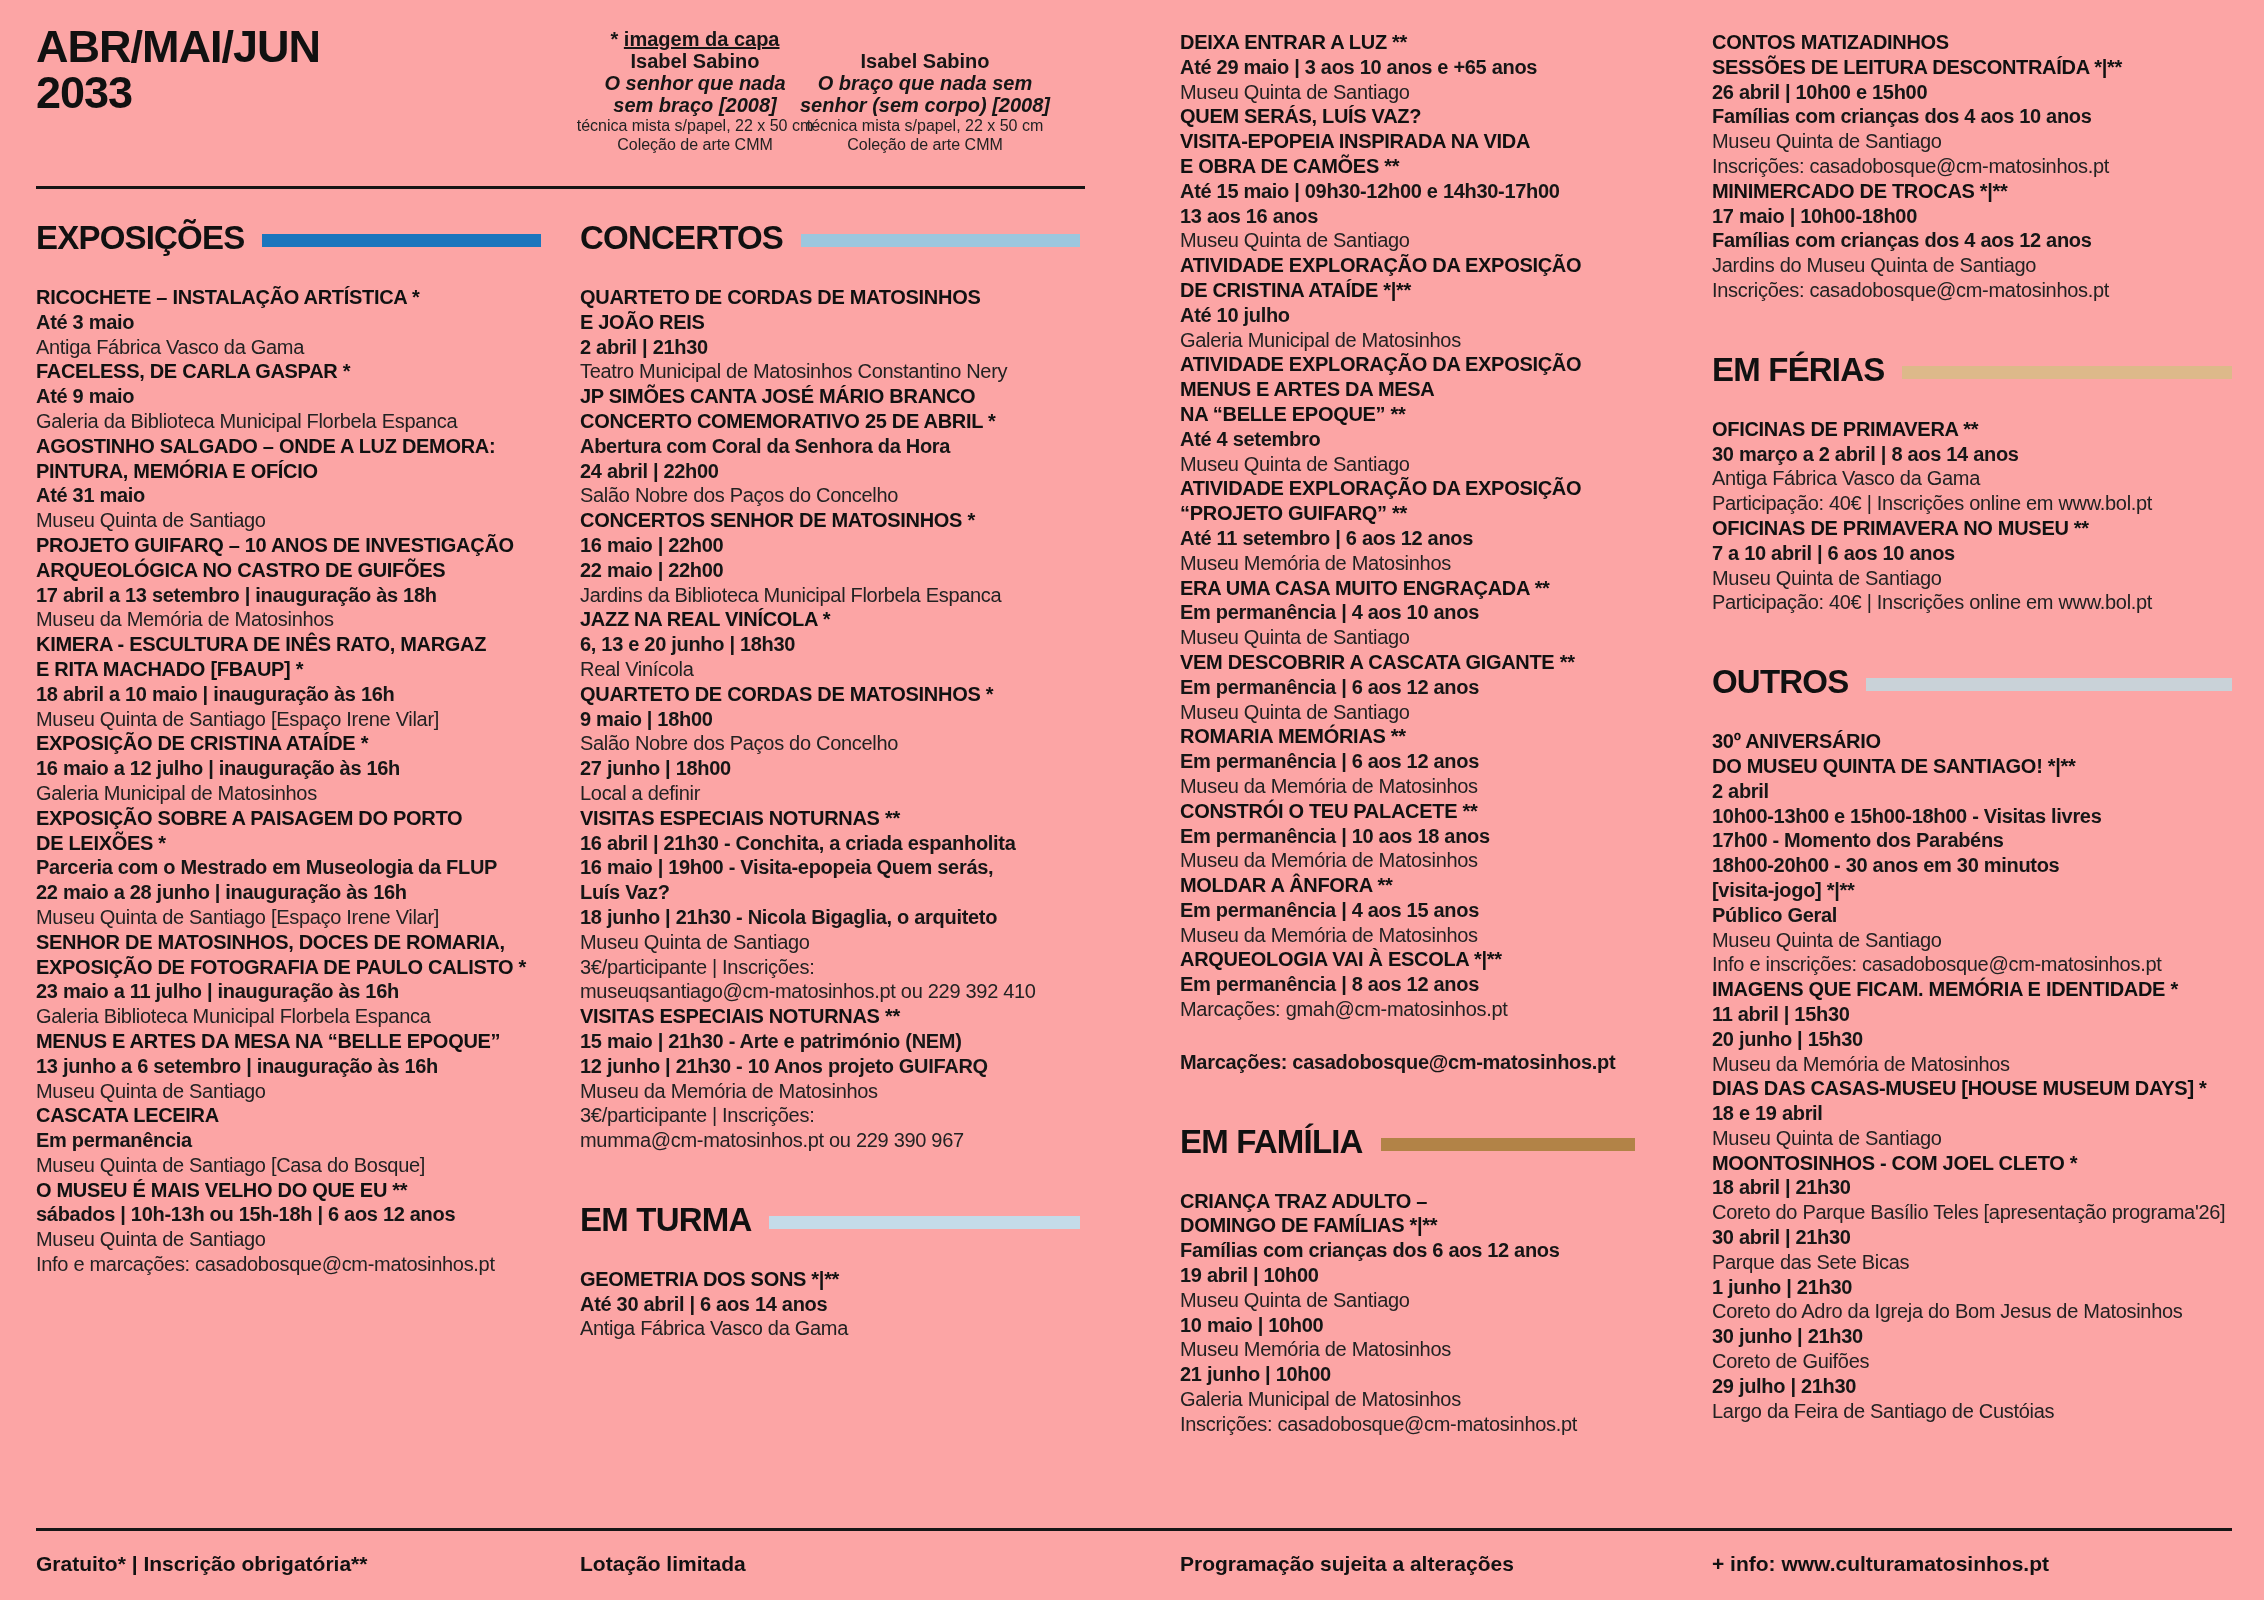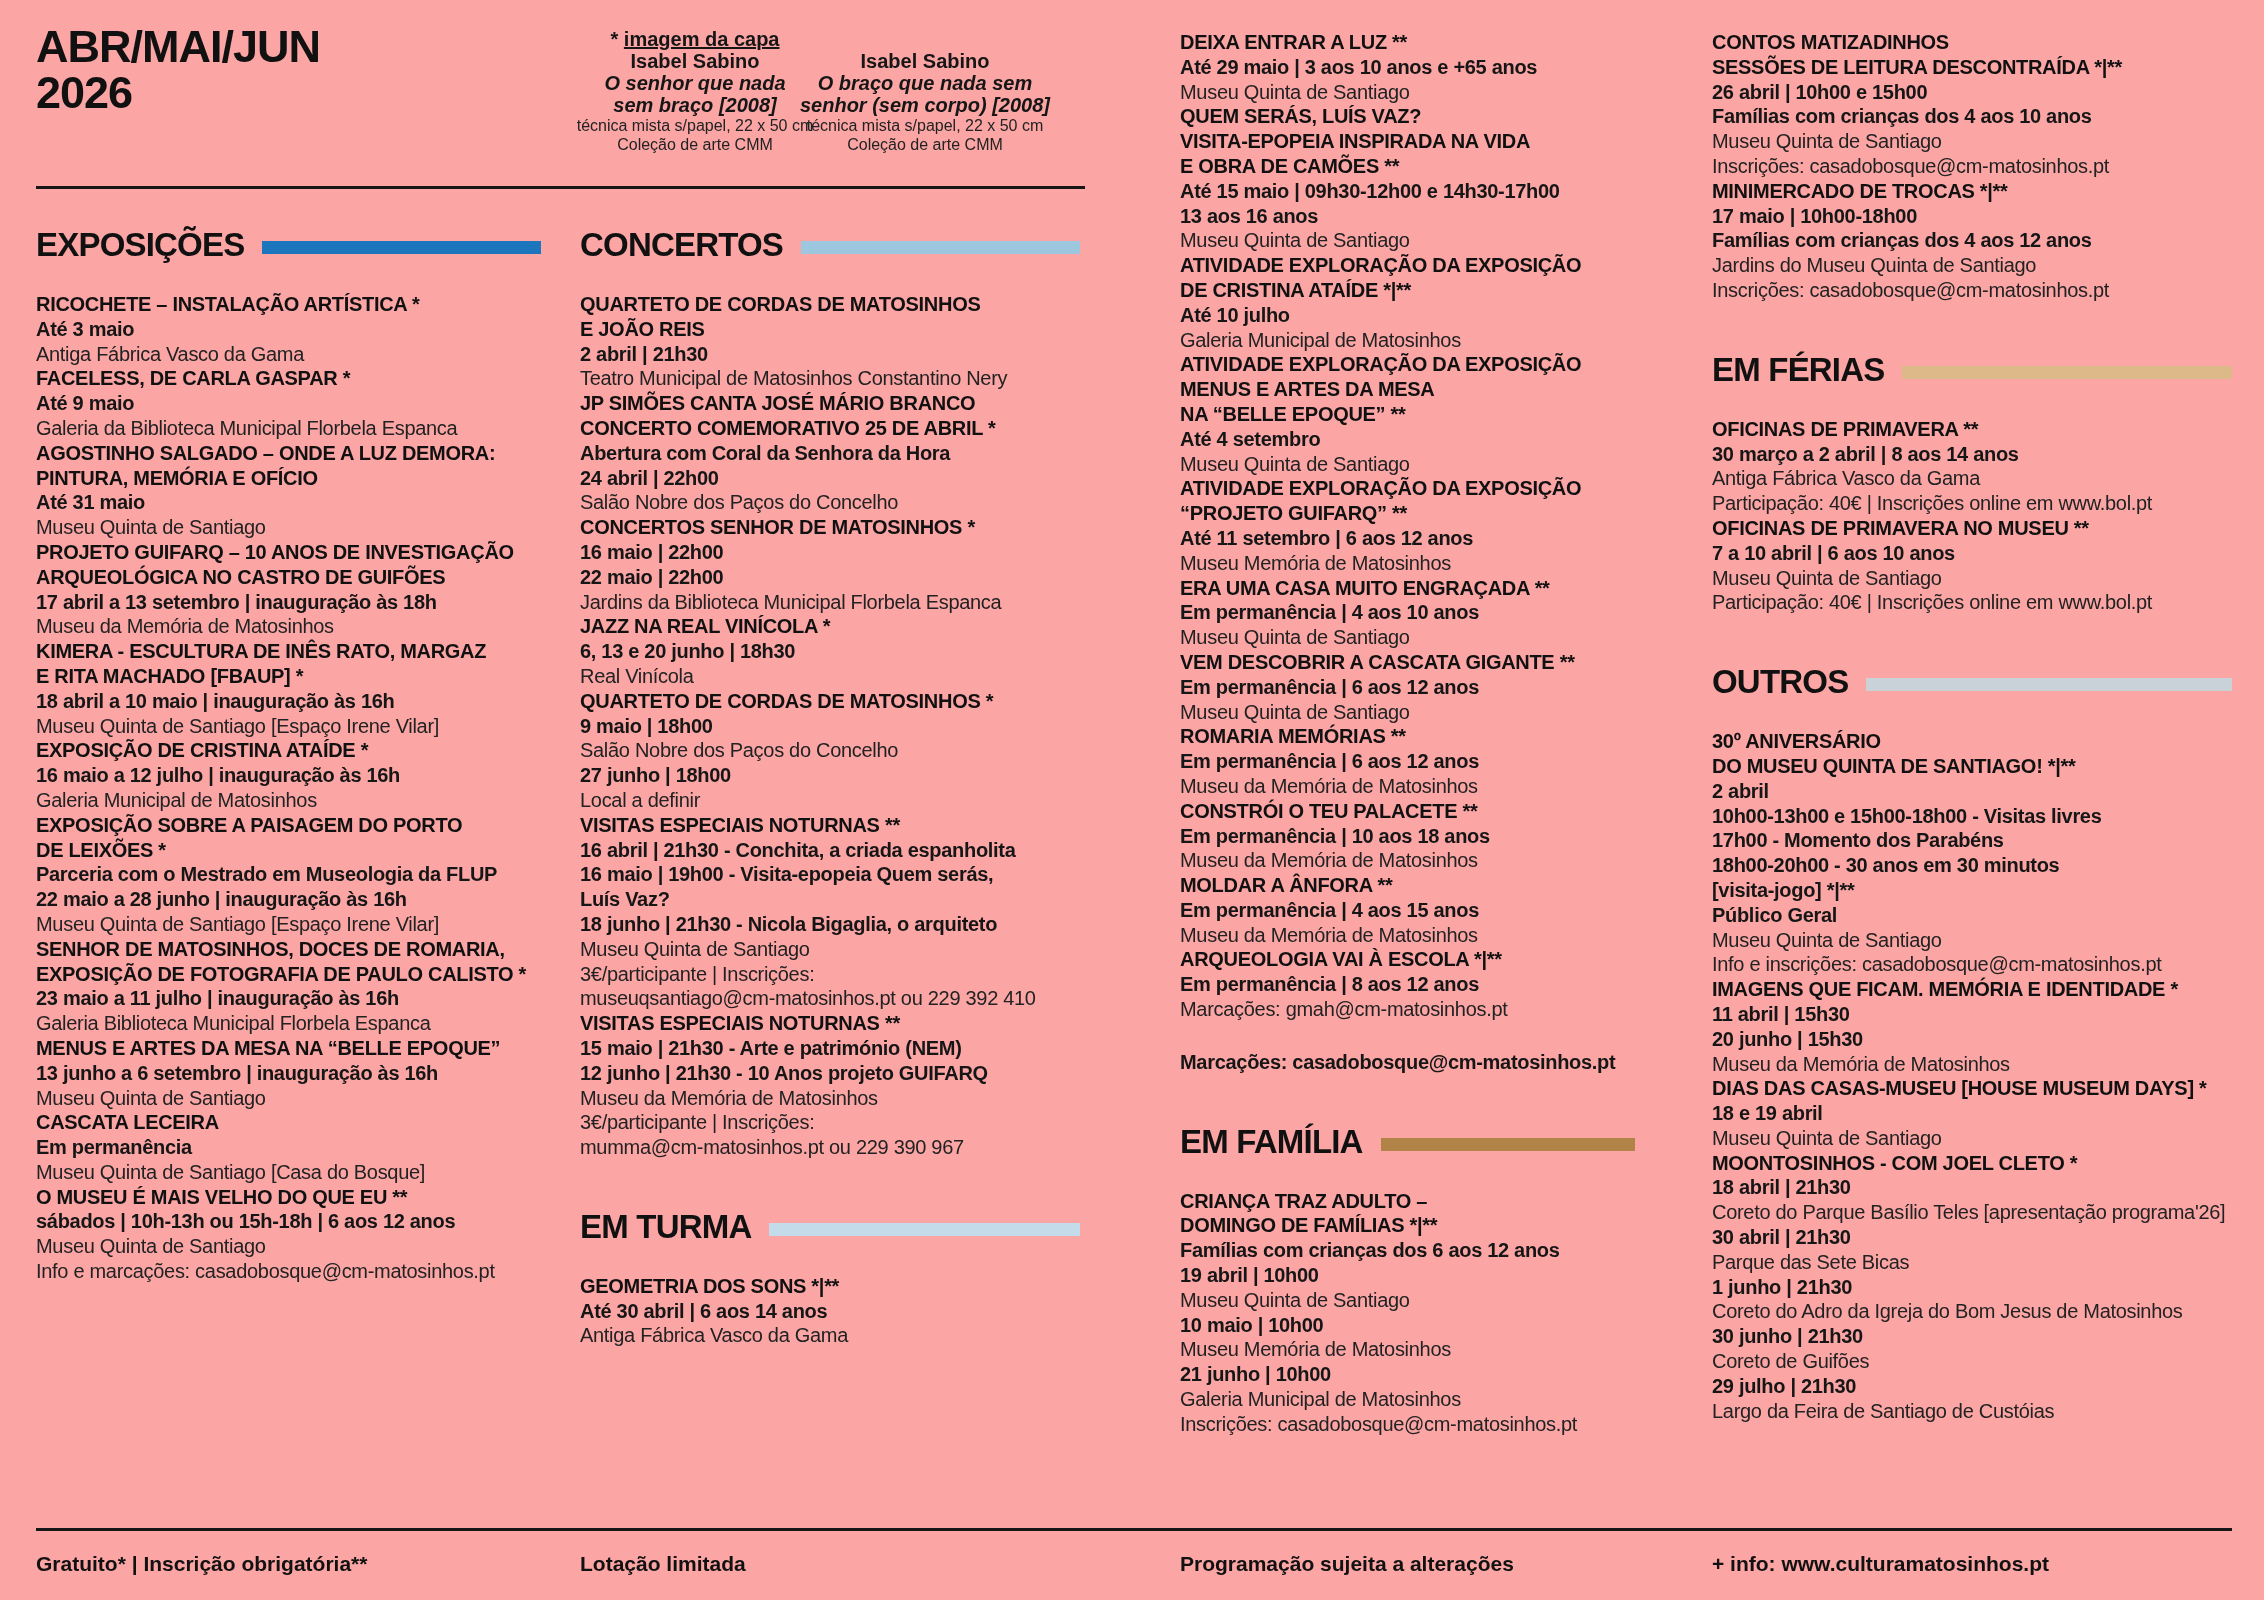--- a/index.html
+++ b/index.html
@@ -36,21 +36,21 @@
   .col { position: absolute; }
   .col-1 { left: 36px;   top: 215px; width: 505px; }
   .col-2 { left: 580px;  top: 215px; width: 500px; }
   .col-3 { left: 1180px; top: 30px;  width: 455px; }
   .col-4 { left: 1712px; top: 30px;  width: 520px; }
 
   .section-header {
     display: flex; align-items: center; gap: 18px;
     margin: 48px 0 28px 0;
   }
-  .section:first-child .section-header { margin-top: 11px; }
+  .section:first-child .section-header { margin-top: 4px; }
   .section-title {
     margin: 0; font-size: 33px; font-weight: bold;
     letter-spacing: -0.8px; white-space: nowrap; color: #111;
   }
   .section-bar { flex: 1; height: 13px; margin-top: 5px; }
 
   .line {
     margin: 0; font-size: 20px; line-height: 24.8px;
     white-space: nowrap; letter-spacing: -0.3px;
   }
@@ -73,21 +73,21 @@
   .footer-3 { left: 1180px; }
   .footer-4 { left: 1712px; }
 </style>
 </head>
 <body>
 
 <div class="page">
 
   <div class="page-title">
     <div>ABR/MAI/JUN</div>
-    <div>2026</div>
+    <div>2033</div>
   </div>
 
   <div class="credit credit-1">
     <div class="credit-note"><span>*</span> <span class="u">imagem da capa</span></div>
     <div class="credit-artist">Isabel Sabino</div>
     <div class="credit-work">O senhor que nada</div>
     <div class="credit-work">sem braço  [2008]</div>
     <div class="credit-small">técnica mista s/papel, 22 x 50 cm</div>
     <div class="credit-small">Coleção de arte CMM</div>
   </div>

